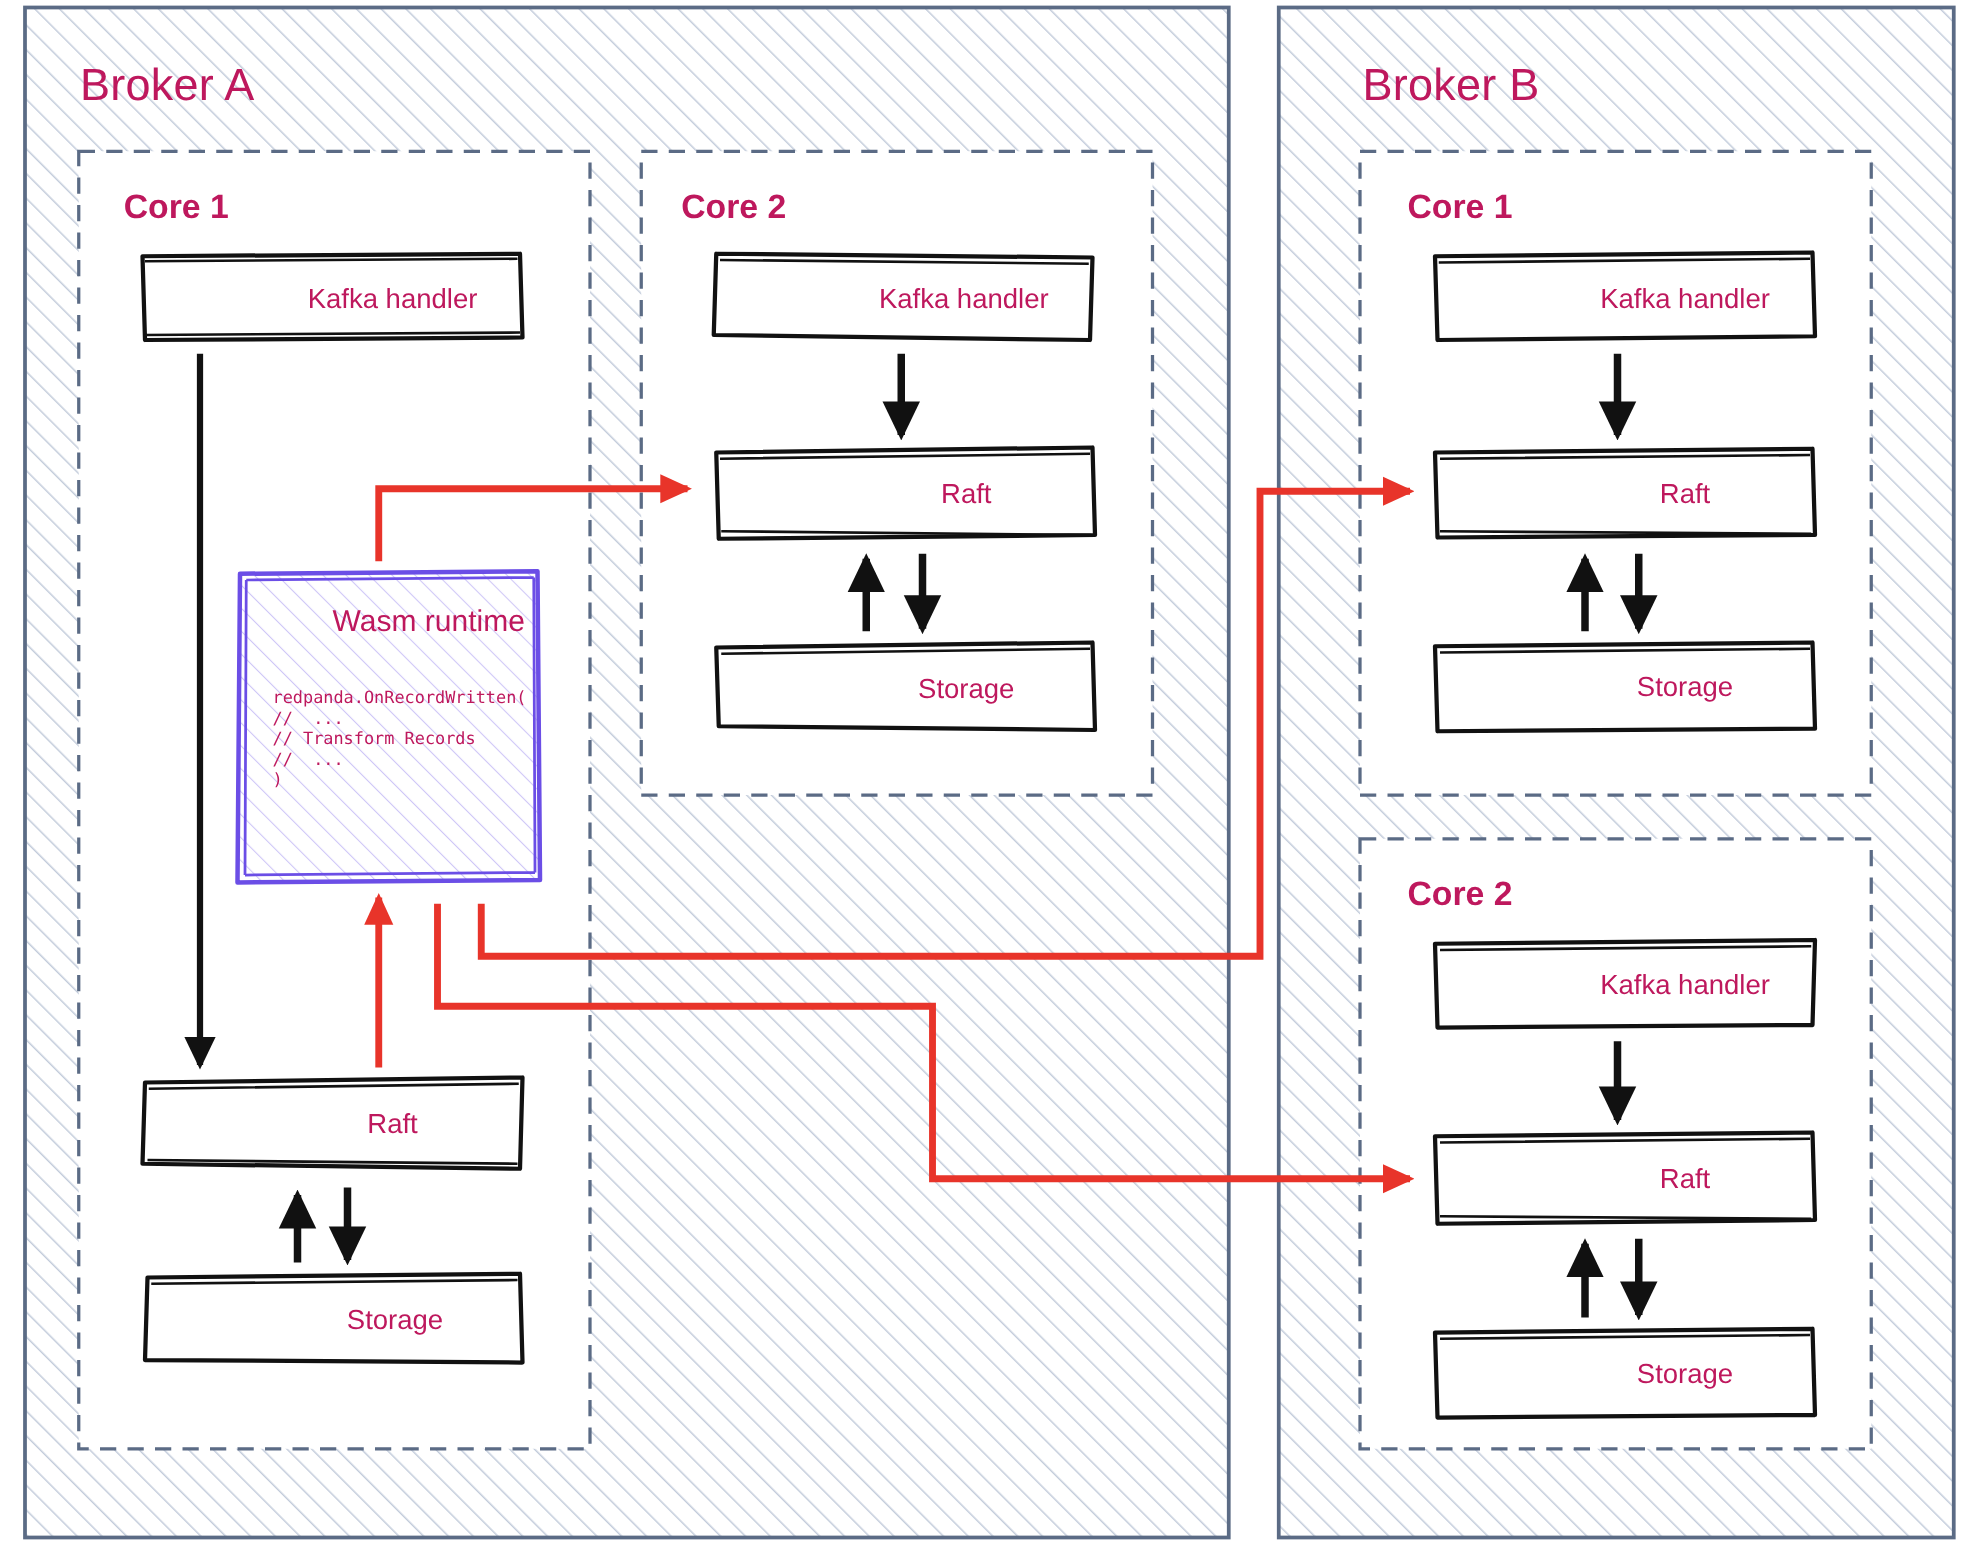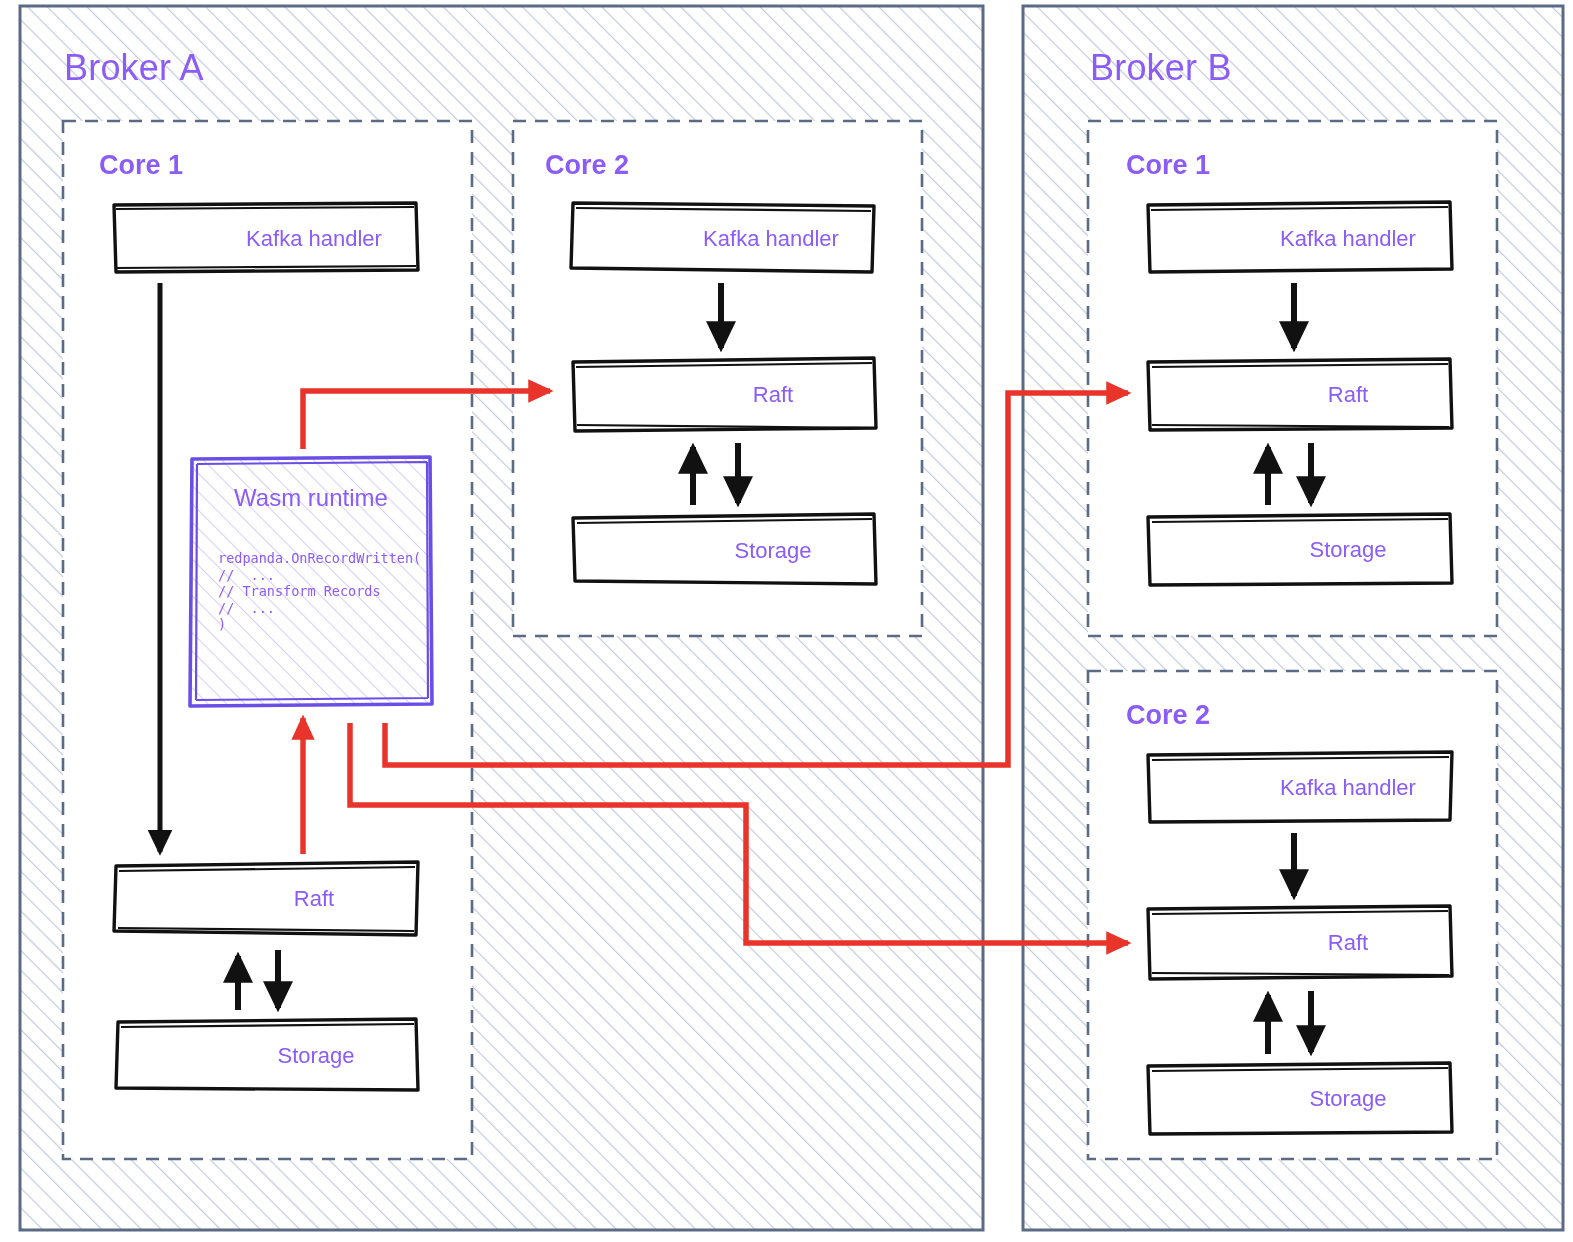--- a/index.html
+++ b/index.html
@@ -21,21 +21,21 @@
   #diagram-svg {
     position: absolute;
     left: 0;
     top: 0;
     width: 1573px;
     height: 1242px;
   }
   
   .lbl {
     position: absolute;
-    color: #8b5cf6;
+    color: #be185d;
     white-space: pre;
     pointer-events: none;
   }
   .broker-title {
     font-size: 36px;
     line-height: 40px;
     letter-spacing: 0.2px;
   }
   .core-title {
     font-size: 27px;
@@ -50,21 +50,21 @@
   }
   .wasm-title {
     font-size: 24px;
     line-height: 28px;
     text-align: center;
   }
   .wasm-code {
     font-family: "DejaVu Sans Mono", "Liberation Mono", monospace;
     font-size: 13.5px;
     line-height: 16.5px;
-    color: #8b5cf6;
+    color: #be185d;
     white-space: pre;
     text-align: left;
   }
 </style>
 </head>
 <body>
 
 <div id="canvas">
 
   <svg id="diagram-svg" viewBox="0 0 1573 1242" xmlns="http://www.w3.org/2000/svg">
@@ -237,21 +237,21 @@
 
   <div class="lbl core-title" style="left:99px; top:150px;">Core 1</div>
   <div class="lbl core-title" style="left:545px; top:150px;">Core 2</div>
   <div class="lbl core-title" style="left:1126px; top:150px;">Core 1</div>
   <div class="lbl core-title" style="left:1126px; top:700px;">Core 2</div>
 
   <div class="lbl box-label" style="left:114px; top:226px; width:304px;">Kafka handler</div>
   <div class="lbl box-label" style="left:114px; top:886px; width:304px;">Raft</div>
   <div class="lbl box-label" style="left:116px; top:1043px; width:304px;">Storage</div>
 
-  <div class="lbl wasm-title" style="left:190px; top:484px; width:242px;">Wasm runtime</div>
+  <div class="lbl wasm-title" style="left:190px; top:484px; width:242px;padding-left:32px;">Wasm runtime</div>
   <div class="lbl wasm-code" style="left:218px; top:550px;">redpanda.OnRecordWritten(
 //  ...
 // Transform Records
 //  ...
 )</div>
 
   <div class="lbl box-label" style="left:571px; top:226px; width:304px;">Kafka handler</div>
   <div class="lbl box-label" style="left:573px; top:382px; width:304px;">Raft</div>
   <div class="lbl box-label" style="left:573px; top:538px; width:304px;">Storage</div>
 

